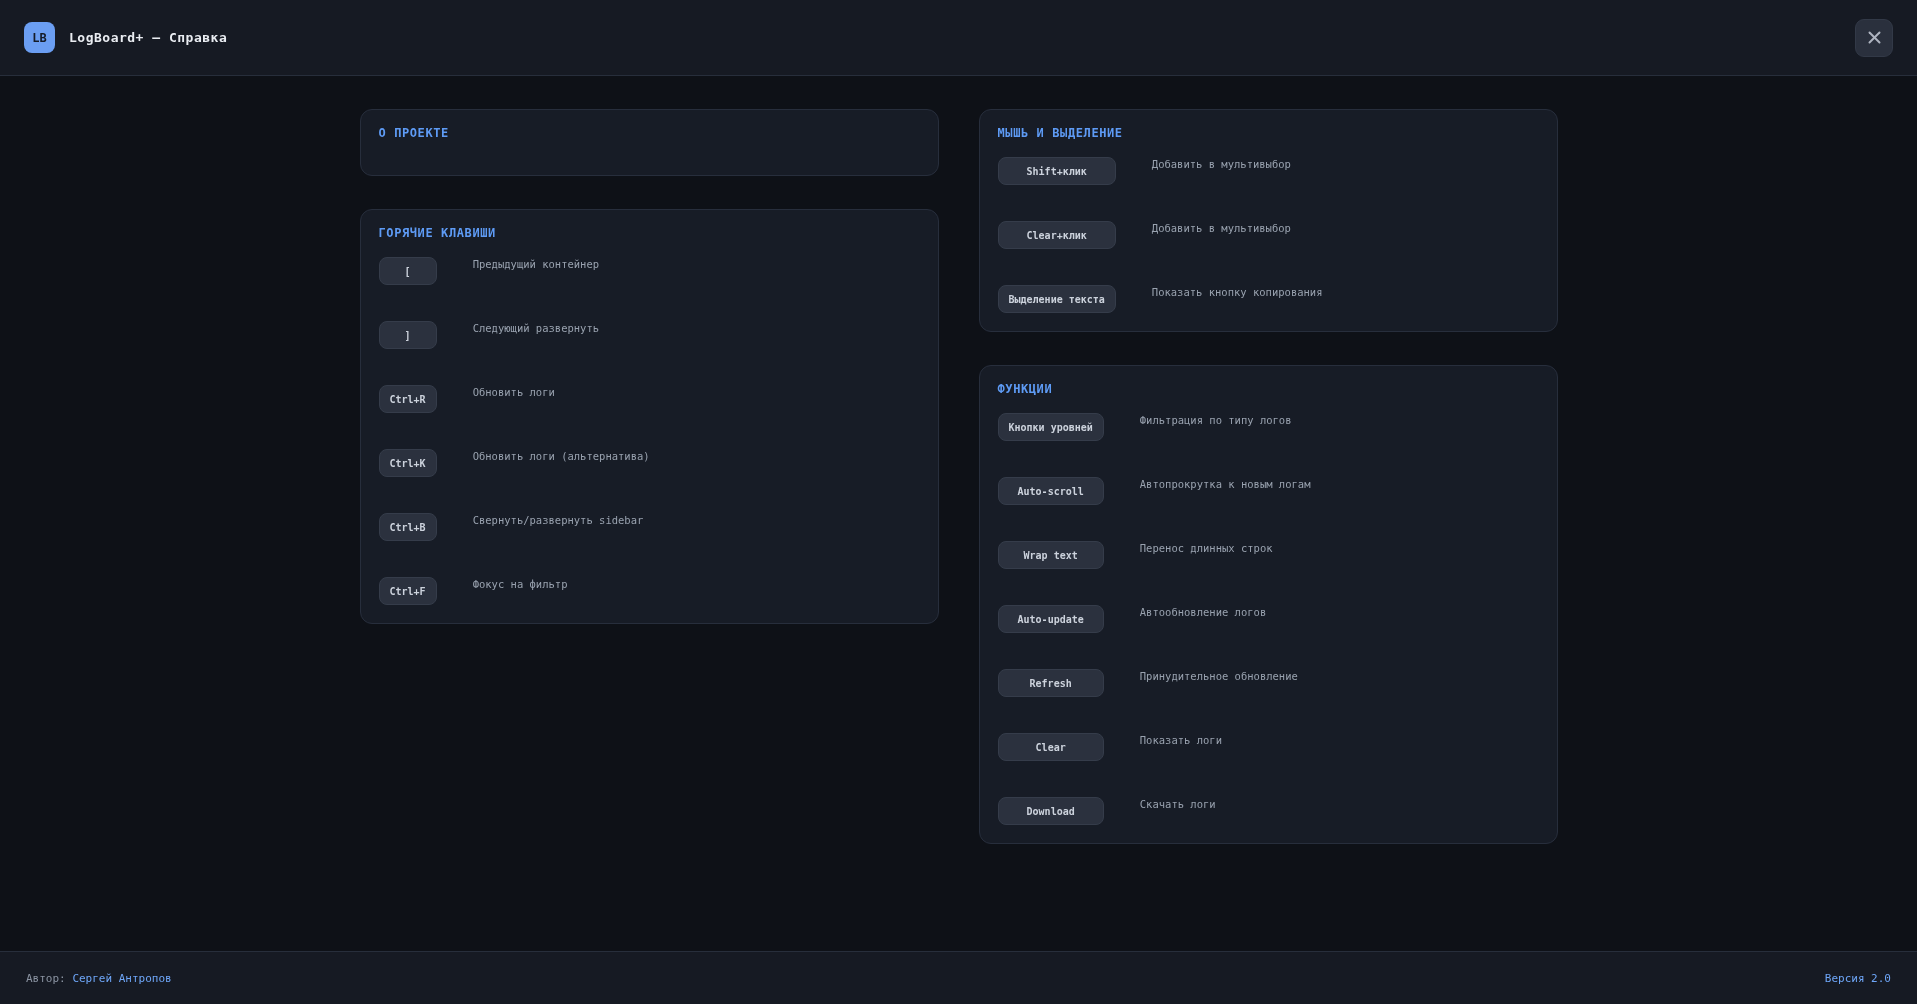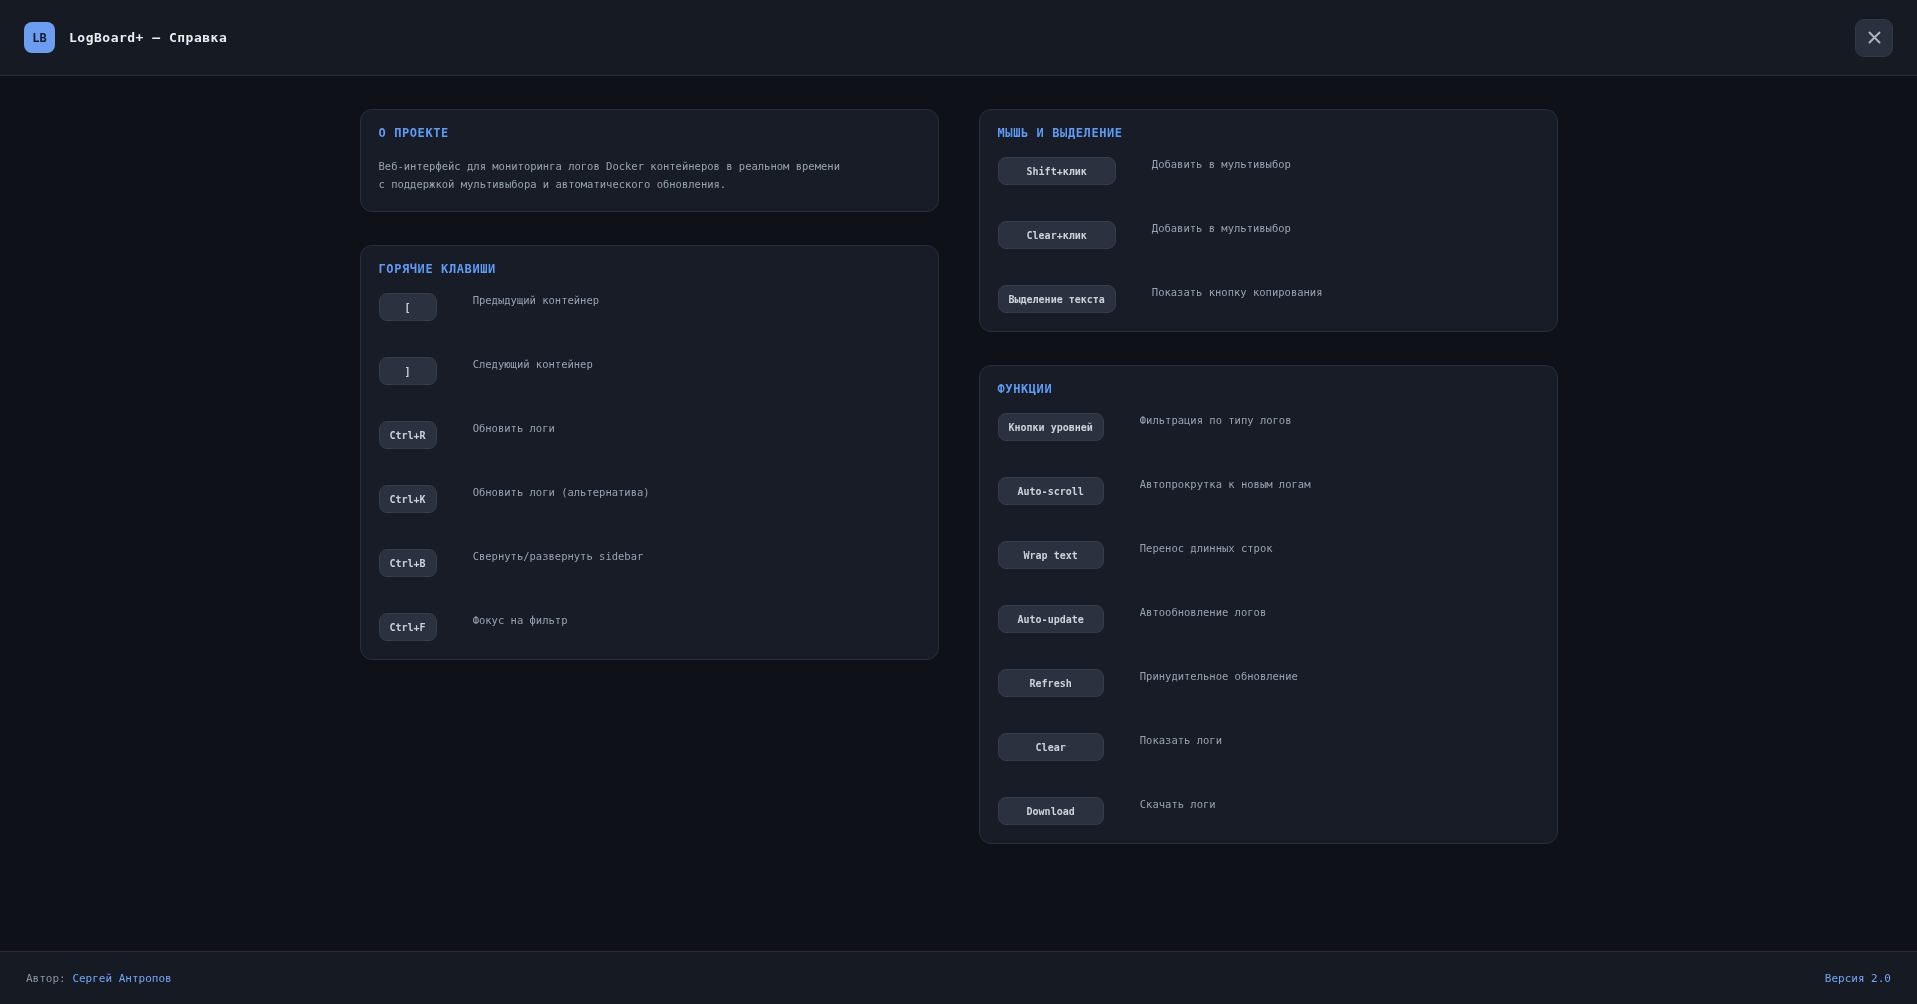--- a/index.html
+++ b/index.html
@@ -143,33 +143,31 @@
     </svg>
   </button>
 </header>
 
 <main class="main">
   <div class="columns">
 
     <div class="col">
       <section class="card">
         <h2 class="card-title">О ПРОЕКТЕ</h2>
-        <p class="card-desc">Веб-интерфейс для мониторинга логов Docker контейнеров в реальном времени
-с поддержкой мультивыбора и автоматического обновления.</p>
       </section>
 
       <section class="card">
         <h2 class="card-title">ГОРЯЧИЕ КЛАВИШИ</h2>
         <div class="rows">
 
             <kbd class="key-badge">[</kbd>
             <span class="row-desc">Предыдущий контейнер</span>
 
             <kbd class="key-badge">]</kbd>
-            <span class="row-desc">Следующий контейнер</span>
+            <span class="row-desc">Следующий развернуть</span>
 
             <kbd class="key-badge">Ctrl+R</kbd>
             <span class="row-desc">Обновить логи</span>
 
             <kbd class="key-badge">Ctrl+K</kbd>
             <span class="row-desc">Обновить логи (альтернатива)</span>
 
             <kbd class="key-badge">Ctrl+B</kbd>
             <span class="row-desc">Свернуть/развернуть sidebar</span>
 

